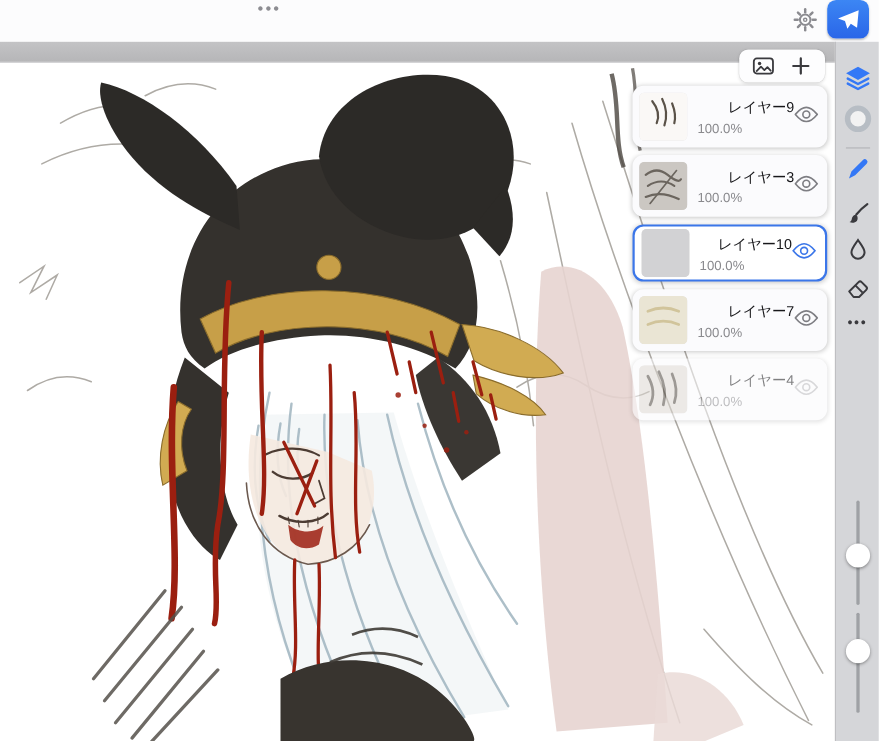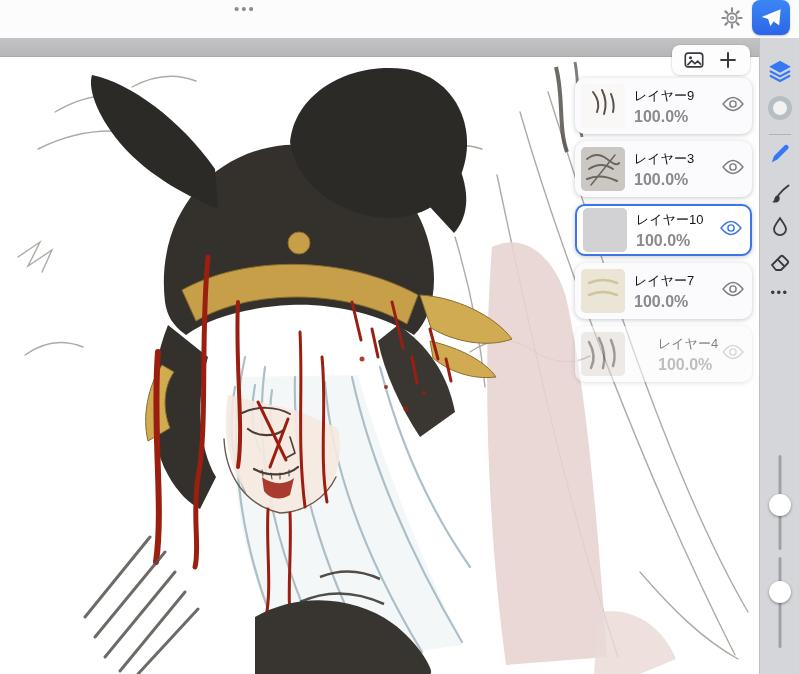--- a/index.html
+++ b/index.html
@@ -25,27 +25,27 @@
   
   .mini-toolbar { position:absolute; top:45px; left:672px; width:78px; height:30px; background:#fdfdfe;
                   border-radius:8px; display:flex; align-items:center; justify-content:space-evenly;
                   box-shadow:0 0 0 0.5px rgba(0,0,0,.08), 0 1px 3px rgba(0,0,0,.12); }
 
   
   .layers-panel { position:absolute; top:78px; left:575px; width:177px; display:flex; flex-direction:column; gap:7px; }
   .layer-row { background:#fbfbfd; border-radius:10px; display:flex; align-items:center; padding:6px;
                height:56px; box-shadow:0 1px 5px rgba(0,0,0,.22); cursor:pointer; }
   .layer-row.selected { border:2px solid #3b76e9; height:52px; background:#ffffff; }
-  .layer-row.faded { opacity:.55;gap:24px; }
+  .layer-row.faded { opacity:.55; }
   .thumb { width:44px; height:44px; border-radius:5px; overflow:hidden; flex:none;
            box-shadow: inset 0 0 0 1px rgba(0,0,0,.10); }
   .thumb svg { display:block; }
   .layer-meta { flex:1; margin-left:9px; min-width:0; }
-  .layer-name { font-size:13px; color:#17171a; white-space:nowrap; }
-  .layer-opacity { font-size:16px; color:#8a8a8e; margin-top:3px;font-weight:bold; }
+  .layer-name { font-size:13px; color:#17171a; white-space:nowrap;text-align:right; }
+  .layer-opacity { font-size:12px; color:#8a8a8e; margin-top:3px; }
   .eye { flex:none; margin-right:2px; }
 
   
   .sidebar { position:absolute; top:38px; right:0; width:40px; height:636px; background:#d5d6d9; border-left:1px solid #bfbfc2; }
   .sidebar .tool { position:absolute; left:50%; transform:translateX(-50%); cursor:pointer; }
   .color-ring { width:24px; height:24px; border-radius:50%; border:5px solid #b7bdc4; background:#f2f2f2; }
   .sidebar-divider { position:absolute; left:9px; width:22px; height:1px; background:#b2b2b6; }
   .more-dots { color:#3a3a3e; font-size:13px; letter-spacing:1.5px; }
   .slider-track { position:absolute; left:50%; transform:translateX(-50%); width:3px; background:#9fa1a5; border-radius:2px; }
   .slider-knob { position:absolute; left:9px; width:22px; height:22px; border-radius:50%; background:#fff;

